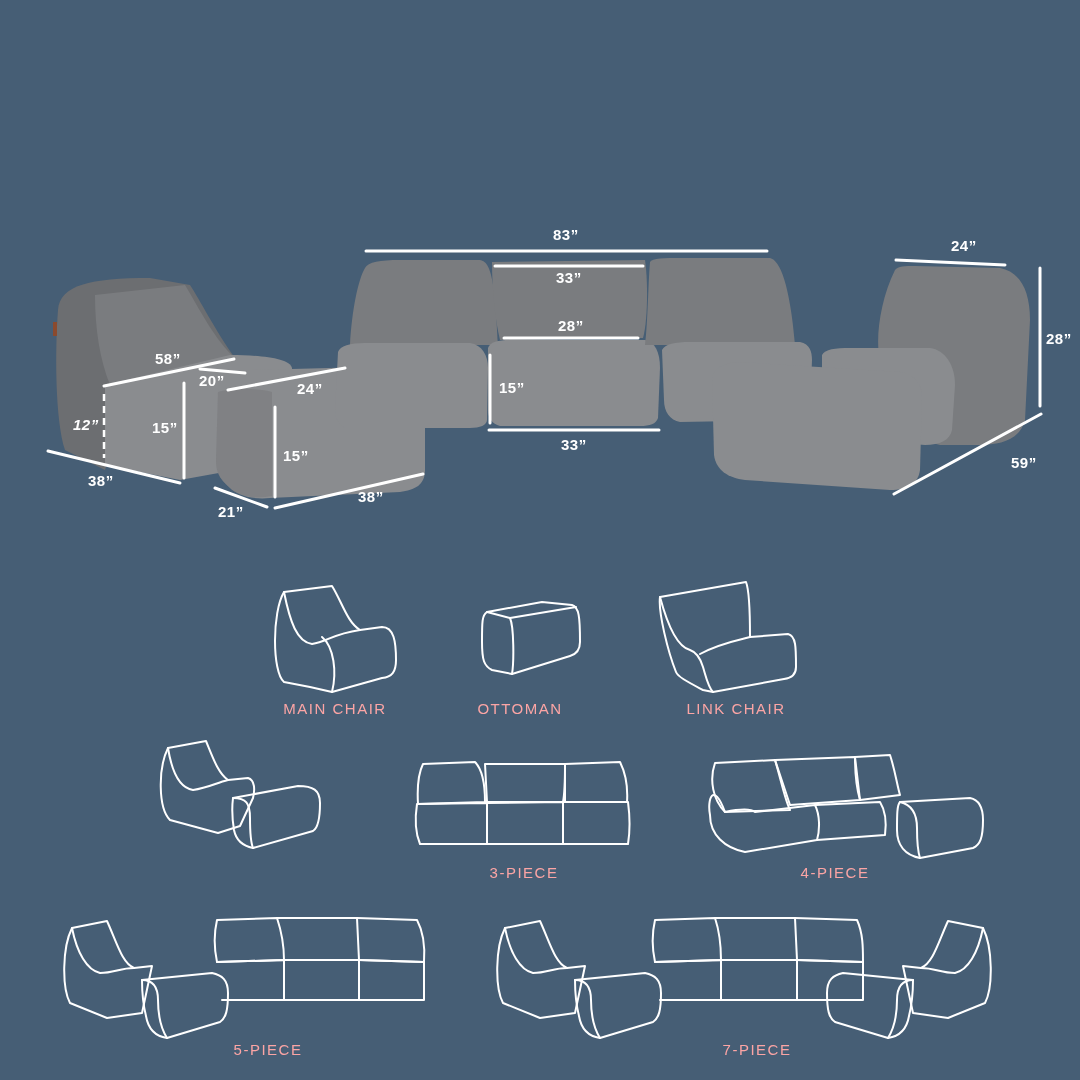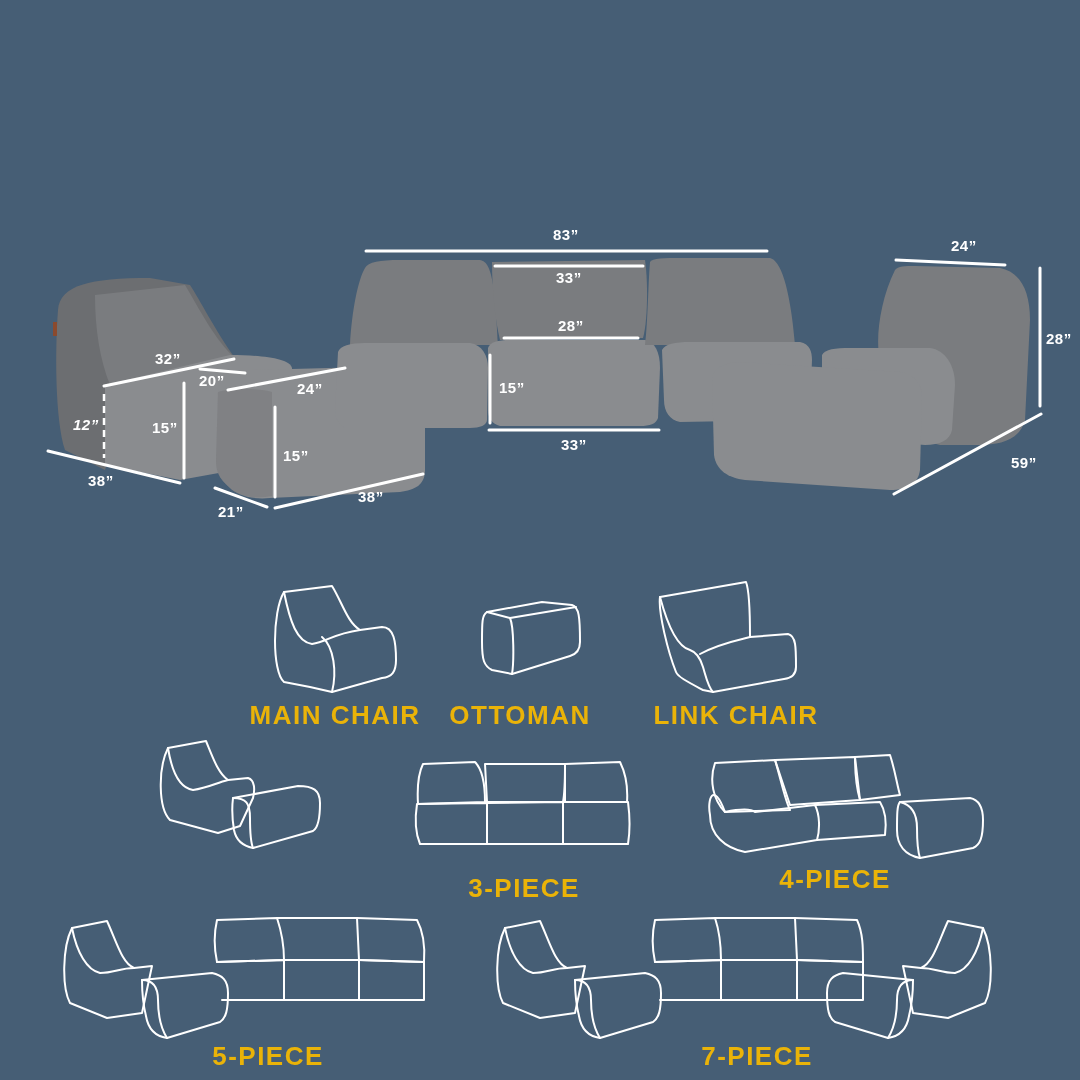--- a/index.html
+++ b/index.html
@@ -8,21 +8,21 @@
     background:#465e75;
     font-family:"Liberation Sans", "DejaVu Sans", sans-serif;
     position:relative;
   }
   .stage { position:absolute; left:0; top:0; width:867px; height:1080px; }
   .dim-label {
     position:absolute; color:#ffffff; font-weight:bold; font-size:15px;
     letter-spacing:0.5px; white-space:nowrap;
   }
   .config-label {
-    position:absolute; color:#eab308; font-weight:bold; font-size:26px;
+    position:absolute; color:#fca5a5; font-weight:normal; font-size:15px;
     letter-spacing:1.5px; white-space:nowrap; text-align:center;
     transform:translateX(-50%);
   }
   svg { position:absolute; left:0; top:0; }
   .line { stroke:#ffffff; stroke-width:3; stroke-linecap:round; fill:none; }
   .dash { stroke:#ffffff; stroke-width:2.5; stroke-dasharray:7 5; fill:none; }
   .outline { stroke:#ffffff; stroke-width:2; fill:none; stroke-linejoin:round; stroke-linecap:round; }
   .body { fill:#7a7c7f; }
   .body-lt { fill:#8a8c8f; }
   .body-dk { fill:#6c6e71; }
@@ -107,21 +107,21 @@
       <line class="line" x1="894" y1="494" x2="1041" y2="414"></line>
     </g>
   </svg>
 
   <div class="dim-label" style="left:553px;top:226px;">83”</div>
   <div class="dim-label" style="left:556px;top:269px;">33”</div>
   <div class="dim-label" style="left:558px;top:317px;">28”</div>
   <div class="dim-label" style="left:499px;top:379px;">15”</div>
   <div class="dim-label" style="left:561px;top:436px;">33”</div>
 
-  <div class="dim-label" style="left:155px;top:350px;">32”</div>
+  <div class="dim-label" style="left:155px;top:350px;">58”</div>
   <div class="dim-label" style="left:199px;top:372px;">20”</div>
   <div class="dim-label" style="left:73px;top:416px;font-style:italic;">12”</div>
   <div class="dim-label" style="left:152px;top:419px;">15”</div>
   <div class="dim-label" style="left:88px;top:472px;">38”</div>
 
   <div class="dim-label" style="left:297px;top:380px;">24”</div>
   <div class="dim-label" style="left:283px;top:447px;">15”</div>
   <div class="dim-label" style="left:218px;top:503px;">21”</div>
   <div class="dim-label" style="left:358px;top:488px;">38”</div>
 
@@ -202,17 +202,17 @@
       <path class="outline" d="M488,10 L453,3 C443,25 438,45 426,50 L408,48 L418,95 L453,100 L490,85 C498,70 498,30 488,10 Z"></path>
       <path class="outline" d="M488,10 C483,35 473,52 460,55 C446,55 440,50 426,50"></path>
       <path class="outline" d="M418,62 L348,55 C338,57 332,62 332,75 C332,92 334,100 340,104 L393,120 C406,118 412,110 414,98 C418,82 418,70 418,62 Z"></path>
       <path class="outline" d="M418,62 C408,62 402,68 402,82 C402,100 398,112 393,120"></path>
     </g>
   </svg>
 
   <div class="config-label" style="left:335px;top:700px;">MAIN CHAIR</div>
   <div class="config-label" style="left:520px;top:700px;">OTTOMAN</div>
   <div class="config-label" style="left:736px;top:700px;">LINK CHAIR</div>
-  <div class="config-label" style="left:524px;top:864px;margin-top:9px;">3-PIECE</div>
+  <div class="config-label" style="left:524px;top:864px;">3-PIECE</div>
   <div class="config-label" style="left:835px;top:864px;">4-PIECE</div>
   <div class="config-label" style="left:268px;top:1041px;">5-PIECE</div>
   <div class="config-label" style="left:757px;top:1041px;">7-PIECE</div>
 </div>
 
 </body></html>

